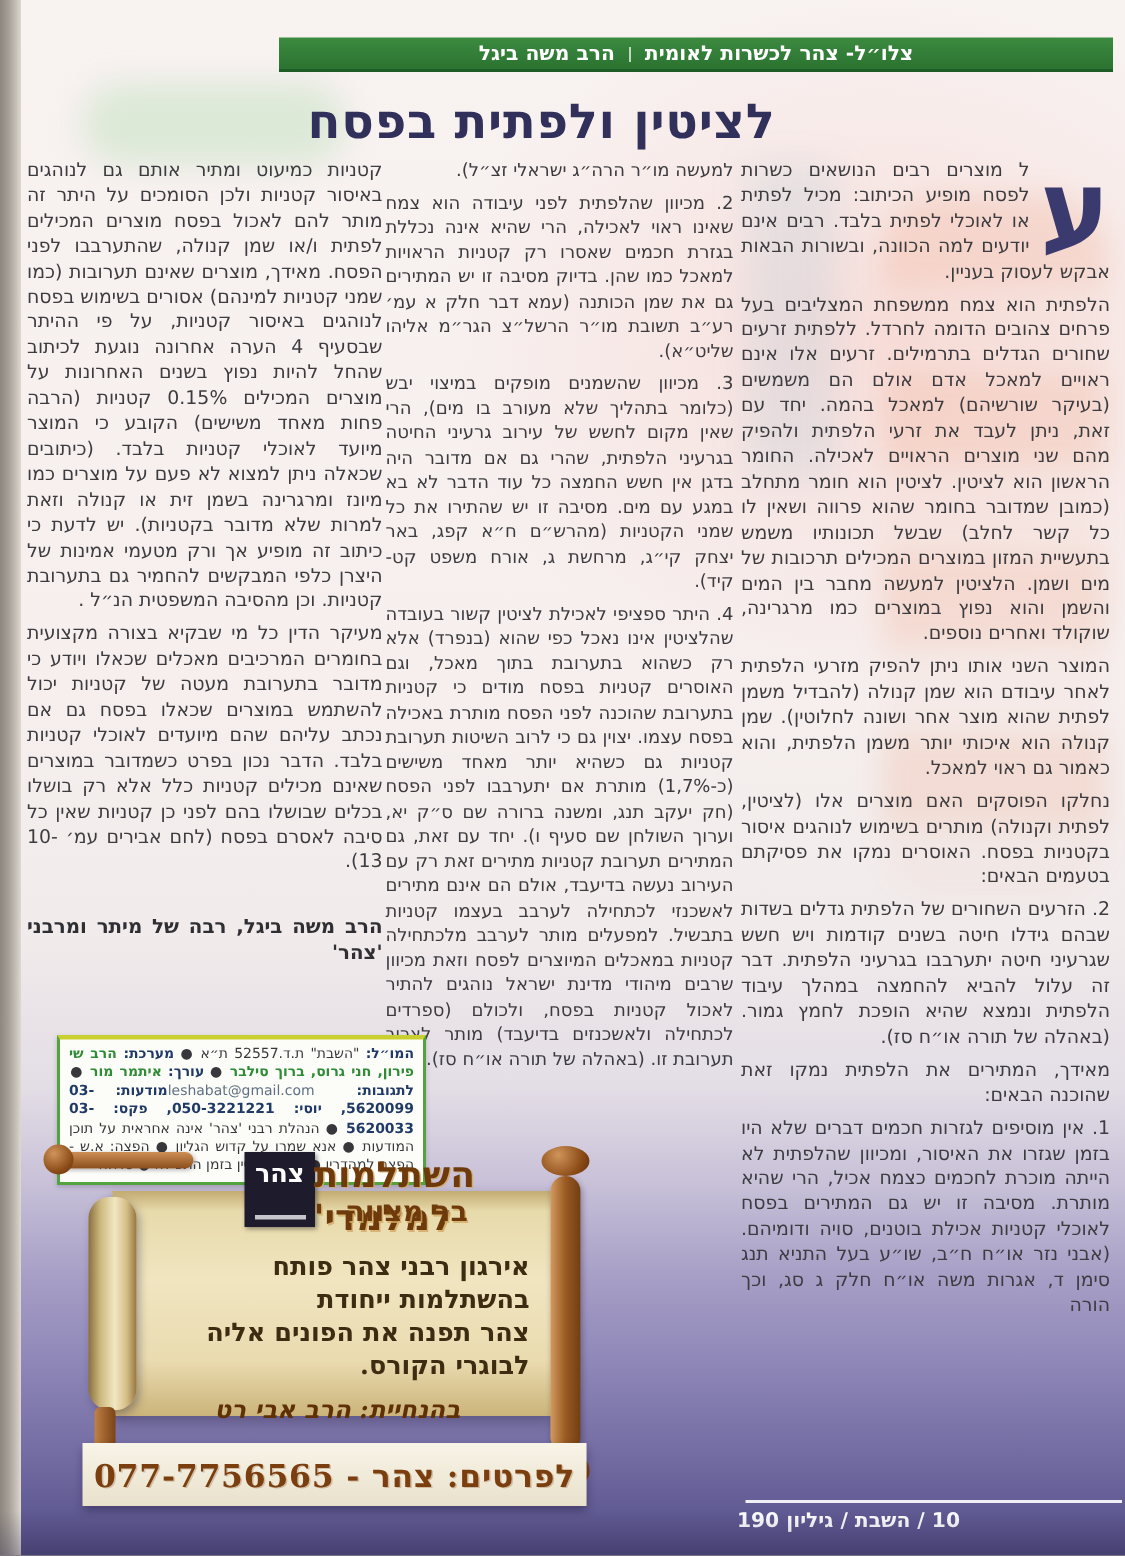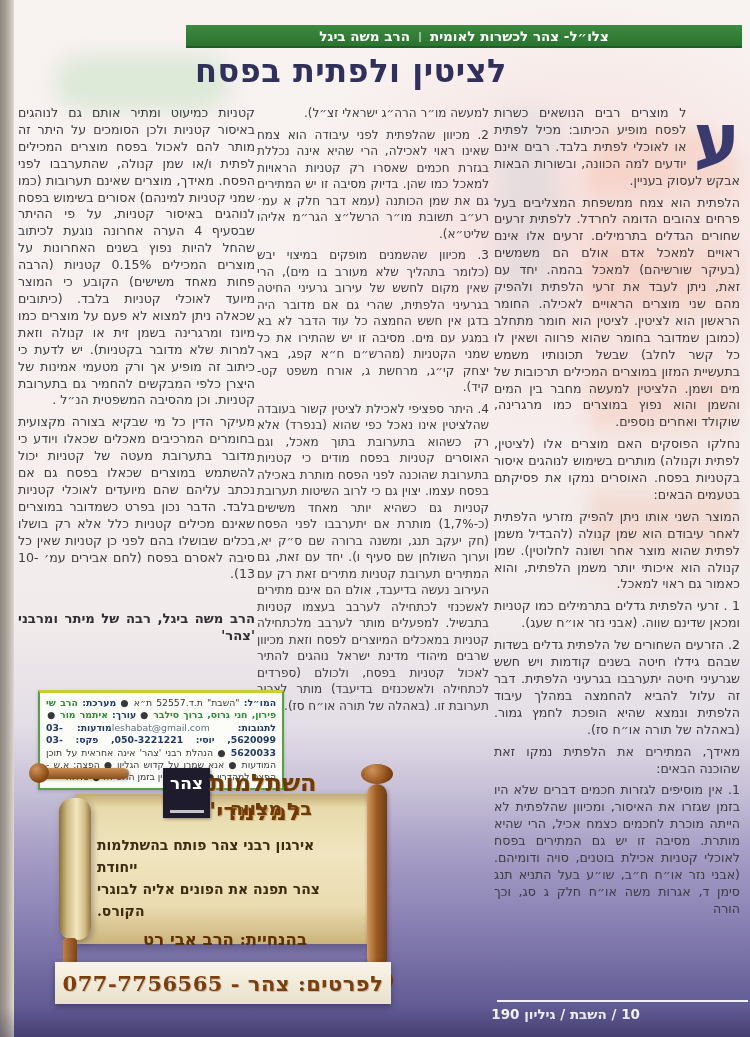--- a/index.html
+++ b/index.html
@@ -16,21 +16,21 @@
   .ghost2{left:588px;top:130px;width:150px;height:470px;border-radius:40px;filter:blur(9px);
     background:repeating-linear-gradient(180deg,rgba(235,120,70,.15) 0 60px,rgba(235,120,70,.04) 60px 120px);}
   .ghost3{left:498px;top:110px;width:60px;height:210px;background:rgba(90,160,200,.10);filter:blur(12px);}
 
   .header-bar{position:absolute;top:25px;left:186px;right:8px;height:21px;
     background:linear-gradient(180deg,#3c8a40,#2a7330);border-bottom:2px solid #1e5d26;
     display:flex;align-items:center;justify-content:center;gap:8px;direction:rtl;
     color:#fff;font-weight:bold;font-size:13.5px;}
   .header-bar .sep{opacity:.75;font-weight:normal;}
 
-  .page-title{position:absolute;top:50px;left:188px;width:322px;margin:2px;text-align:center;
+  .page-title{position:absolute;top:50px;left:188px;width:322px;margin:12px;text-align:center;
     direction:rtl;font-size:32px;font-weight:bold;color:#30305a;letter-spacing:.5px;}
 
   .col{position:absolute;direction:rtl;text-align:justify;color:#3c3c40;
     font-size:12.6px;line-height:16.9px;}
   .col p{margin:0 0 5px;}
   .col-right{top:105px;right:10px;width:246px;}
   .col-mid{top:105px;left:257px;width:232px;font-size:12px;line-height:16.5px;}
   .col-narrow{top:779px;left:399px;width:94px;font-size:12px;line-height:16.6px;}
   .col-left{top:105px;left:18px;width:237px;}
   .dropcap{float:right;font-size:70px;line-height:62px;font-weight:bold;color:#3a3a6e;
@@ -65,24 +65,24 @@
   .ad-logo{position:absolute;left:130px;top:0;width:47px;height:50px;background:#1e1b2c;
     display:flex;flex-direction:column;align-items:center;justify-content:center;gap:17px;
     box-shadow:1px 1px 3px rgba(0,0,0,.4);}
   .ad-logo .logo-text{color:#fff;font-size:17px;font-weight:bold;}
   .logo-caption-line{width:34px;height:3px;background:rgba(255,255,255,.75);}
   .ad-serif{font-family:"DejaVu Serif","DejaVu Sans",serif;}
   .ad-title1{position:absolute;left:176px;right:22px;top:0;text-align:left;direction:rtl;
     font-size:24px;font-weight:bold;color:#6e3a0c;text-shadow:1px 1px 0 rgba(210,170,100,.8);}
   .ad-title2{position:absolute;left:176px;right:60px;top:29px;text-align:center;direction:rtl;
     font-size:19px;font-weight:bold;color:#6e3a0c;text-shadow:1px 1px 0 rgba(210,170,100,.8);}
-  .ad-body{position:absolute;left:64px;right:40px;top:66px;text-align:left;direction:rtl;
-    font-size:14px;line-height:22px;color:#3e2c12;font-weight:600;}
+  .ad-body{position:absolute;left:64px;right:40px;top:66px;text-align:right;direction:rtl;
+    font-size:17px;line-height:22px;color:#3e2c12;font-weight:600;}
   .ad-presenter{position:absolute;left:64px;right:40px;top:162px;text-align:center;direction:rtl;
-    font-size:16.5px;font-weight:bold;color:#5f3007;}
+    font-size:16.5px;font-weight:bold;color:#5f3007;font-style:italic;}
   .ad-contact-strip{position:absolute;left:22px;right:2px;top:194px;height:42px;
     background:linear-gradient(180deg,#f8f4e8,#e9e1cc);box-shadow:0 3px 6px rgba(30,25,55,.45);
     display:flex;align-items:center;justify-content:center;}
   .ad-contact{font-size:21px;font-weight:bold;color:#7b3e0e;direction:rtl;letter-spacing:.5px;
     text-shadow:1px 1px 0 rgba(120,60,10,.25);}
 
   .footer-rule{position:absolute;left:497px;right:2px;top:1000px;height:2px;background:rgba(255,255,255,.9);}
   .footer-text{position:absolute;right:110px;top:1006px;color:#fff;font-size:13.5px;
     font-weight:bold;direction:rtl;}
 </style>
@@ -100,23 +100,22 @@
     <span>צלו״ל- צהר לכשרות לאומית</span>
     <span class="sep">׀</span>
     <span>הרב משה ביגל</span>
   </div>
 
   <h1 class="page-title">לציטין ולפתית בפסח</h1>
 
   <div class="col col-right">
     <p><span class="dropcap">ע</span><span>ל מוצרים רבים הנושאים כשרות לפסח מופיע הכיתוב: מכיל לפתית או לאוכלי לפתית בלבד. רבים אינם יודעים למה הכוונה, ובשורות הבאות אבקש לעסוק בעניין.</span></p>
     <p>הלפתית הוא צמח ממשפחת המצליבים בעל פרחים צהובים הדומה לחרדל. ללפתית זרעים שחורים הגדלים בתרמילים. זרעים אלו אינם ראויים למאכל אדם אולם הם משמשים (בעיקר שורשיהם) למאכל בהמה. יחד עם זאת, ניתן לעבד את זרעי הלפתית ולהפיק מהם שני מוצרים הראויים לאכילה. החומר הראשון הוא לציטין. לציטין הוא חומר מתחלב (כמובן שמדובר בחומר שהוא פרווה ושאין לו כל קשר לחלב) שבשל תכונותיו משמש בתעשיית המזון במוצרים המכילים תרכובות של מים ושמן. הלציטין למעשה מחבר בין המים והשמן והוא נפוץ במוצרים כמו מרגרינה, שוקולד ואחרים נוספים.</p>
+    <p>המוצר השני אותו ניתן להפיק מזרעי הלפתית לאחר עיבודם הוא שמן קנולה (להבדיל משמן לפתית שהוא מוצר אחר ושונה לחלוטין). שמן קנולה הוא איכותי יותר משמן הלפתית, והוא כאמור גם ראוי למאכל.</p>
     <p>נחלקו הפוסקים האם מוצרים אלו (לציטין, לפתית וקנולה) מותרים בשימוש לנוהגים איסור בקטניות בפסח. האוסרים נמקו את פסיקתם בטעמים הבאים:</p>
-    <p>המוצר השני אותו ניתן להפיק מזרעי הלפתית לאחר עיבודם הוא שמן קנולה (להבדיל משמן לפתית שהוא מוצר אחר ושונה לחלוטין). שמן קנולה הוא איכותי יותר משמן הלפתית, והוא כאמור גם ראוי למאכל.</p>
-    <p>1 . זרעי הלפתית גדלים בתרמילים כמו קטניות ומכאן שדינם שווה. (אבני נזר או״ח שעג).</p>
     <p>2. הזרעים השחורים של הלפתית גדלים בשדות שבהם גידלו חיטה בשנים קודמות ויש חשש שגרעיני חיטה יתערבבו בגרעיני הלפתית. דבר זה עלול להביא להחמצה במהלך עיבוד הלפתית ונמצא שהיא הופכת לחמץ גמור. (באהלה של תורה או״ח סז).</p>
     <p>מאידך, המתירים את הלפתית נמקו זאת שהוכנה הבאים:</p>
     <p>1. אין מוסיפים לגזרות חכמים דברים שלא היו בזמן שגזרו את האיסור, ומכיוון שהלפתית לא הייתה מוכרת לחכמים כצמח אכיל, הרי שהיא מותרת. מסיבה זו יש גם המתירים בפסח לאוכלי קטניות אכילת בוטנים, סויה ודומיהם. (אבני נזר או״ח ח״ב, שו״ע בעל התניא תנג סימן ד, אגרות משה או״ח חלק ג סג, וכך הורה</p>
   </div>
 
   <div class="col col-mid">
     <p>למעשה מו״ר הרה״ג ישראלי זצ״ל).</p>
     <p>2. מכיוון שהלפתית לפני עיבודה הוא צמח שאינו ראוי לאכילה, הרי שהיא אינה נכללת בגזרת חכמים שאסרו רק קטניות הראויות למאכל כמו שהן. בדיוק מסיבה זו יש המתירים גם את שמן הכותנה (עמא דבר חלק א עמ׳ רע״ב תשובת מו״ר הרשל״צ הגר״מ אליהו שליט״א).</p>
     <p>3. מכיוון שהשמנים מופקים במיצוי יבש (כלומר בתהליך שלא מעורב בו מים), הרי שאין מקום לחשש של עירוב גרעיני החיטה בגרעיני הלפתית, שהרי גם אם מדובר היה בדגן אין חשש החמצה כל עוד הדבר לא בא במגע עם מים. מסיבה זו יש שהתירו את כל שמני הקטניות (מהרש״ם ח״א קפג, באר יצחק קי״ג, מרחשת ג, אורח משפט קט- קיד).</p>
     <p>4. היתר ספציפי לאכילת לציטין קשור בעובדה שהלציטין אינו נאכל כפי שהוא (בנפרד) אלא רק כשהוא בתערובת בתוך מאכל, וגם האוסרים קטניות בפסח מודים כי קטניות בתערובת שהוכנה לפני הפסח מותרת באכילה בפסח עצמו. יצוין גם כי לרוב השיטות תערובת קטניות גם כשהיא יותר מאחד משישים (כ-1,7%) מותרת אם יתערבבו לפני הפסח (חק יעקב תנג, ומשנה ברורה שם ס״ק יא, וערוך השולחן שם סעיף ו). יחד עם זאת, גם המתירים תערובת קטניות מתירים זאת רק עם העירוב נעשה בדיעבד, אולם הם אינם מתירים לאשכנזי לכתחילה לערבב בעצמו קטניות בתבשיל. למפעלים מותר לערבב מלכתחילה קטניות במאכלים המיוצרים לפסח וזאת מכיוון שרבים מיהודי מדינת ישראל נוהגים להתיר לאכול קטניות בפסח, ולכולם (ספרדים לכתחילה ולאשכנזים בדיעבד) מותר לצרוך תערובת זו. (באהלה של תורה או״ח סז).</p>

